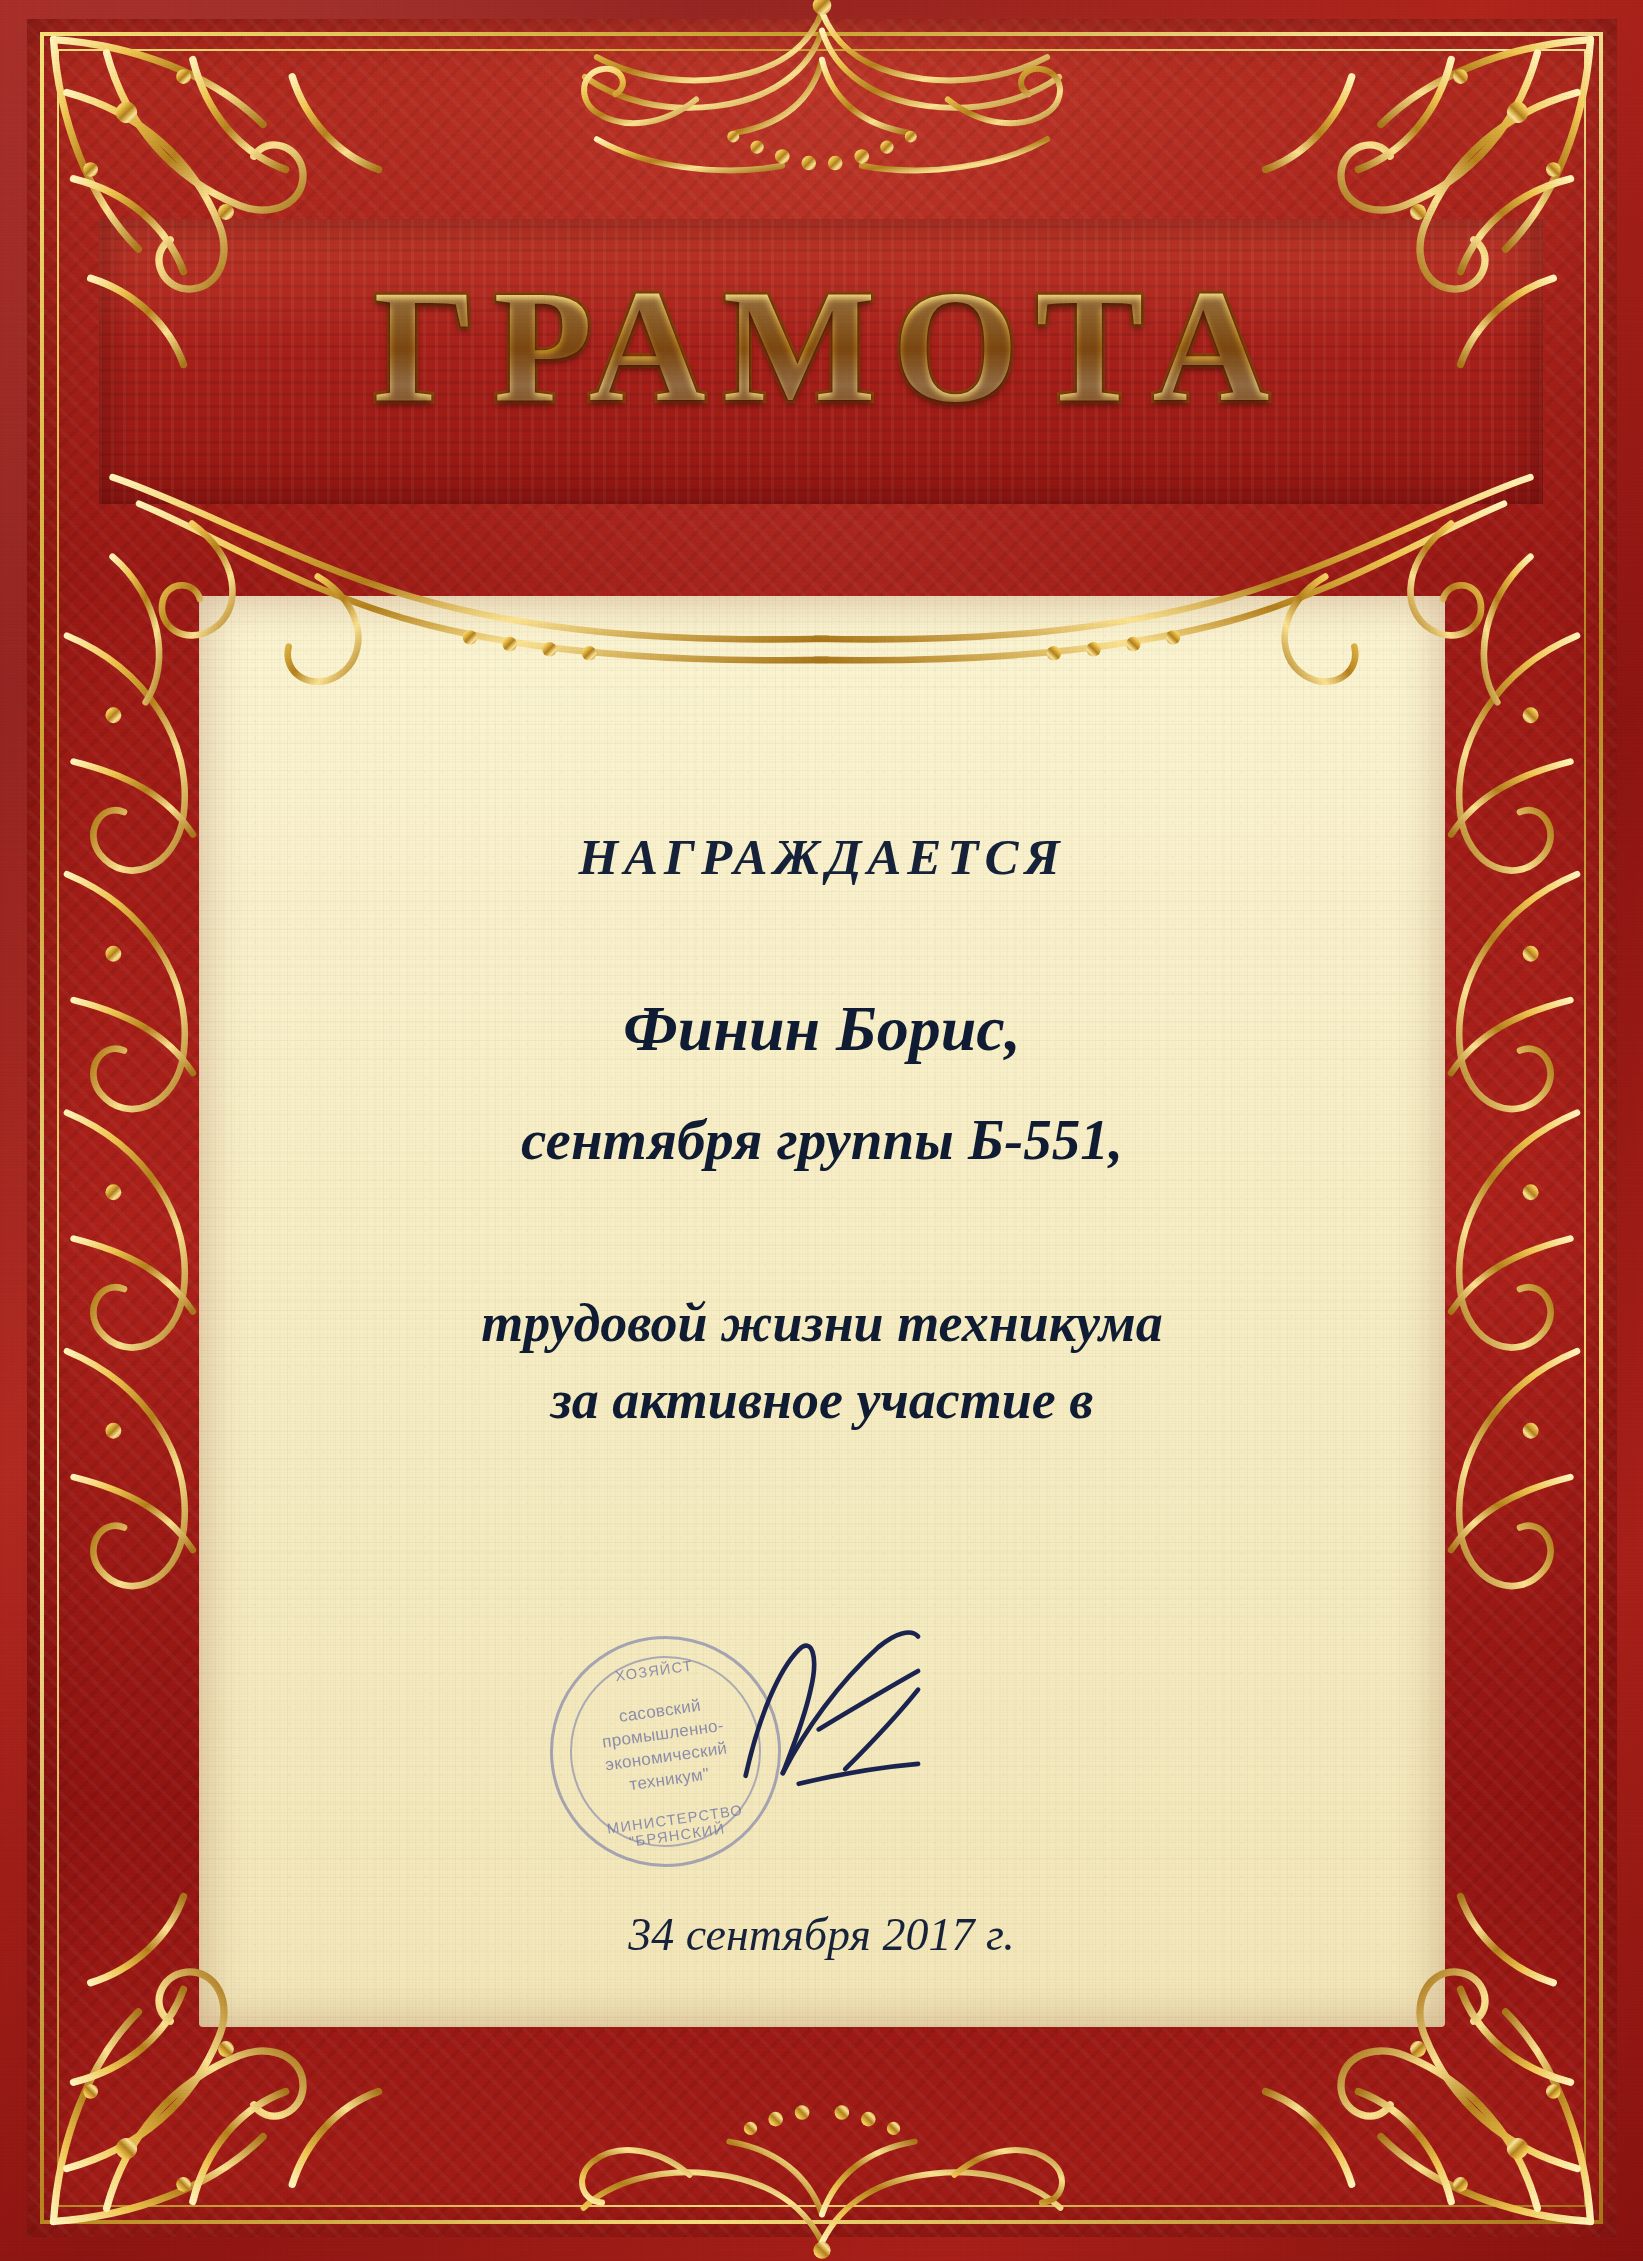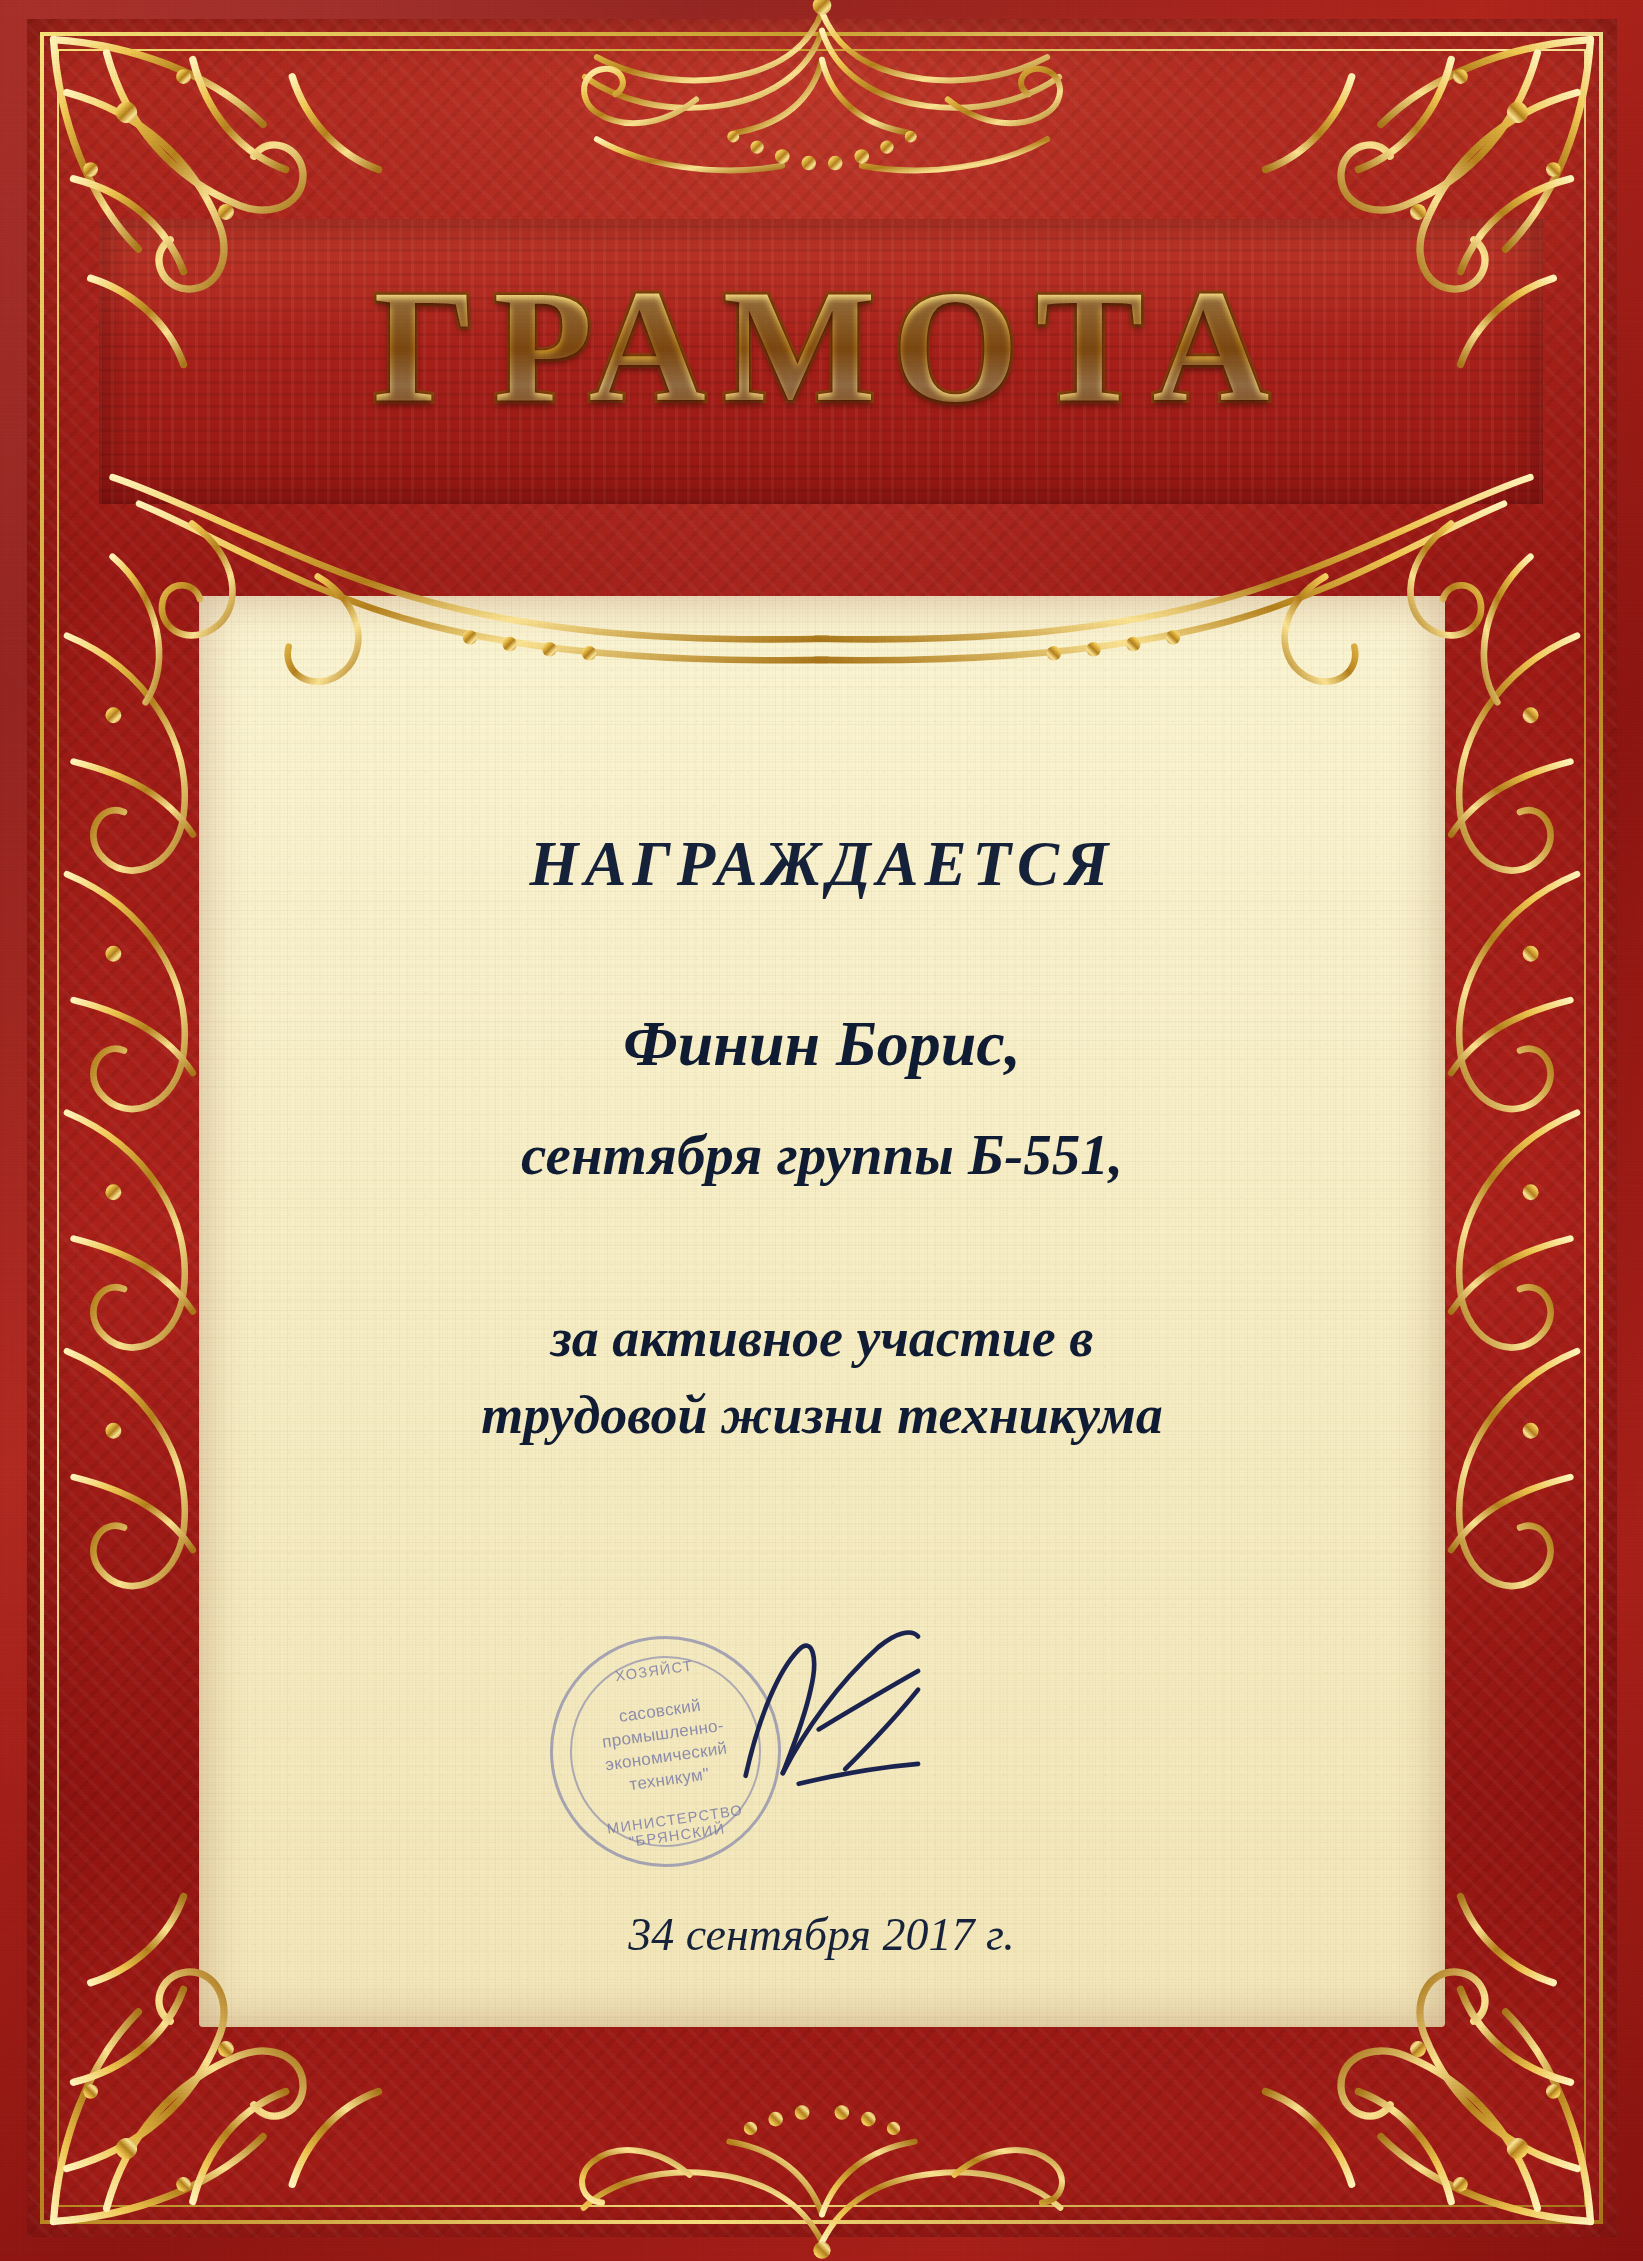--- a/index.html
+++ b/index.html
@@ -148,21 +148,21 @@
   .body-text {
     position: absolute;
     z-index: 25;
     left: 219px;
     top: 828px;
     width: 1206px;
     text-align: center;
     color: #17233b;
   }
   .awarded-to {
-    font-size: 63px;
+    font-size: 51px;
     font-weight: 700;
     letter-spacing: 6px;
     font-style: italic;
     margin-bottom: 106px;
     color: #15223a;
   }
   .recipient-name {
     font-size: 64px;
     font-weight: 700;
     font-style: italic;
@@ -503,22 +503,22 @@
         <circle cx="620" cy="272" r="11"></circle>
       <circle cx="680" cy="280" r="11"></circle>
         <circle cx="740" cy="286" r="11"></circle>
     </g>
   </svg>
 
   <div class="body-text">
     <div class="awarded-to">НАГРАЖДАЕТСЯ</div>
     <div class="recipient-name">Финин Борис,</div>
     <div class="recipient-group">сентября группы Б-551,</div>
+    <div class="reason-line">трудовой жизни техникума</div>
     <div class="reason-line">за активное участие в</div>
-    <div class="reason-line">трудовой жизни техникума</div>
   </div>
 
   <div class="stamp">
     <div class="stamp-arc-top">ХОЗЯЙСТ</div>
     <div class="stamp-inner">
       <div>сасовский</div>
       <div>промышленно-</div>
       <div>экономический</div>
       <div>техникум"</div>
     </div>

